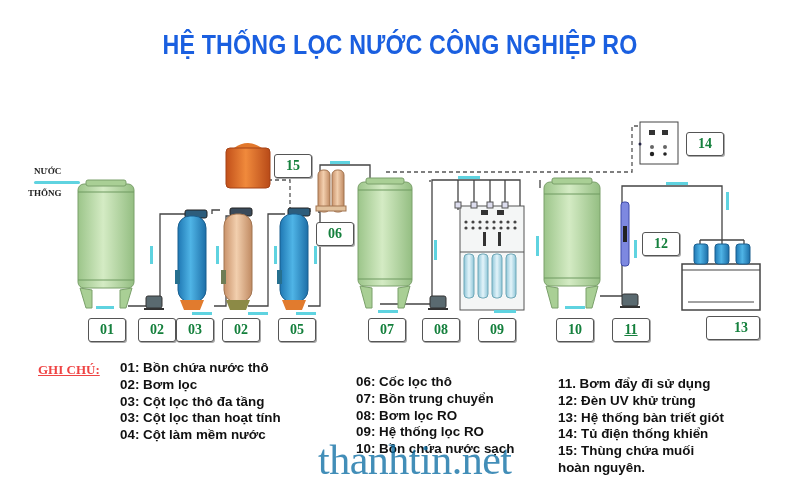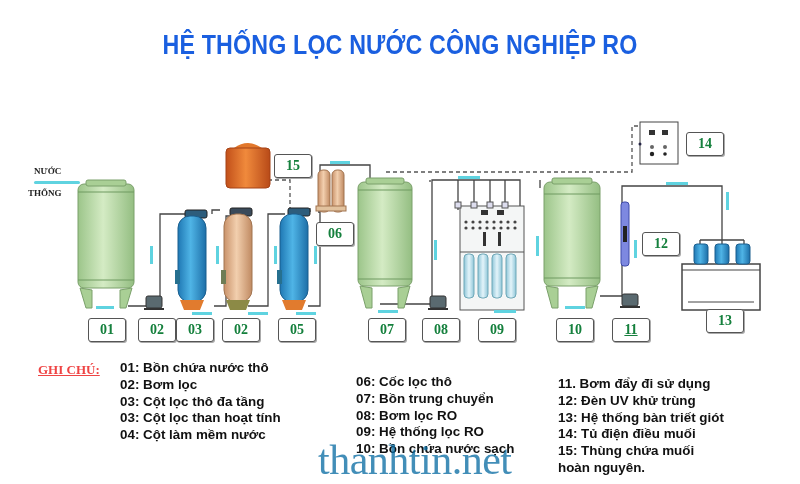--- a/index.html
+++ b/index.html
@@ -229,21 +229,21 @@
 <div class="lbl" style="left:176px;top:318px;">03</div>
 <div class="lbl" style="left:222px;top:318px;">02</div>
 <div class="lbl" style="left:278px;top:318px;">05</div>
 <div class="lbl" style="left:316px;top:222px;">06</div>
 <div class="lbl" style="left:368px;top:318px;">07</div>
 <div class="lbl" style="left:422px;top:318px;">08</div>
 <div class="lbl" style="left:478px;top:318px;">09</div>
 <div class="lbl" style="left:556px;top:318px;">10</div>
 <div class="lbl" style="left:612px;top:318px;text-decoration:underline;">11</div>
 <div class="lbl" style="left:642px;top:232px;">12</div>
-<div class="lbl" style="left:706px;top:309px;">13</div>
+<div class="lbl" style="left:706px;top:316px;padding-left:16px;">13</div>
 <div class="lbl" style="left:686px;top:132px;">14</div>
 <div class="lbl" style="left:274px;top:154px;">15</div>
 
 <div class="ghichu">GHI CHÚ:</div>
 
 <div class="legend" style="left:120px;top:360px;">
   <div>01: Bồn chứa nước thô</div>
   <div>02: Bơm lọc</div>
   <div>03: Cột lọc thô đa tầng</div>
   <div>03: Cột lọc than hoạt tính</div>
@@ -255,18 +255,18 @@
   <div>07: Bồn trung chuyển</div>
   <div>08: Bơm lọc RO</div>
   <div>09: Hệ thống lọc RO</div>
   <div>10: Bồn chứa nước sạch</div>
 </div>
 
 <div class="legend" style="left:558px;top:376px;">
   <div>11. Bơm đẩy đi sử dụng</div>
   <div>12: Đèn UV khử trùng</div>
   <div>13: Hệ thống bàn triết giót</div>
-  <div>14: Tủ điện điều muối</div>
+  <div>14: Tủ điện thống khiển</div>
   <div>15: Thùng chứa muối</div>
   <div>hoàn nguyên.</div>
 </div>
 
 <div class="wm">thanhtin.net</div>
 
 </body></html>

